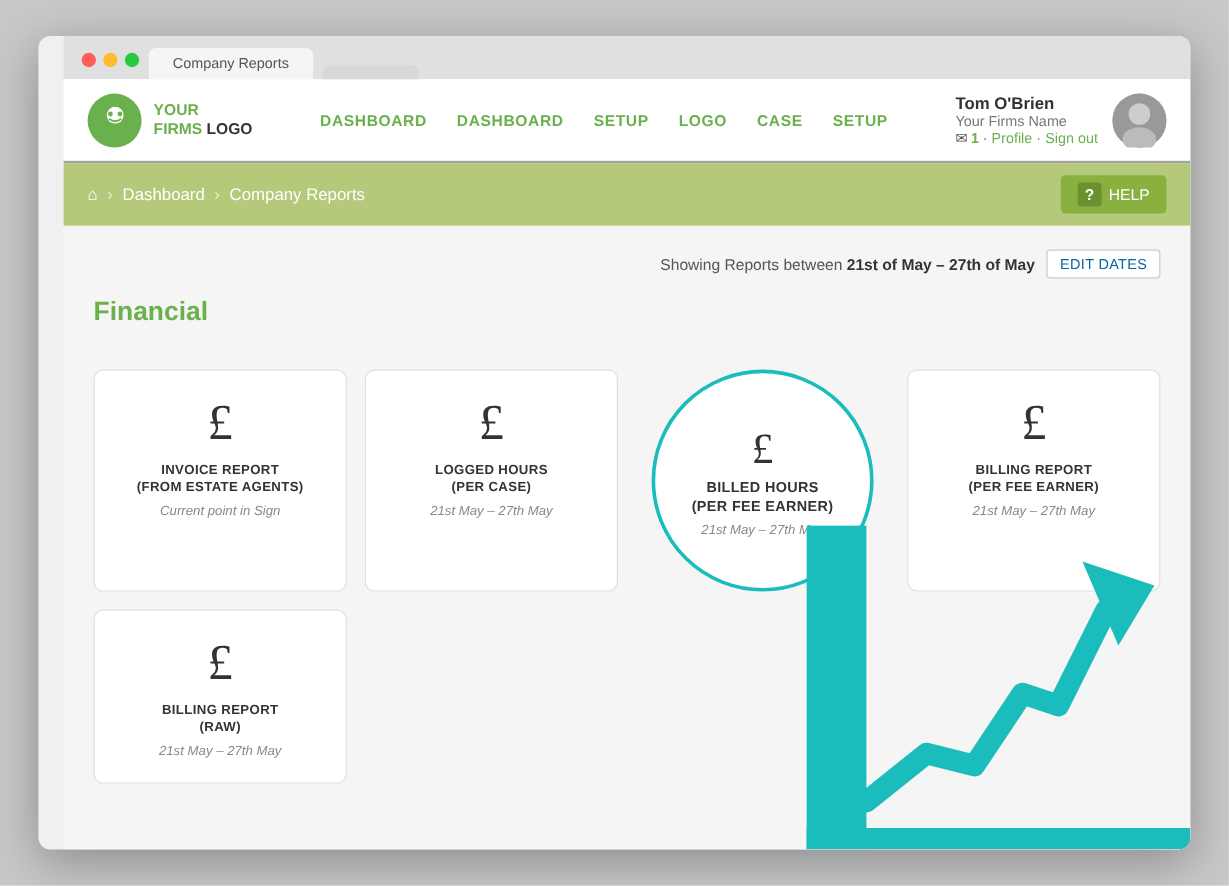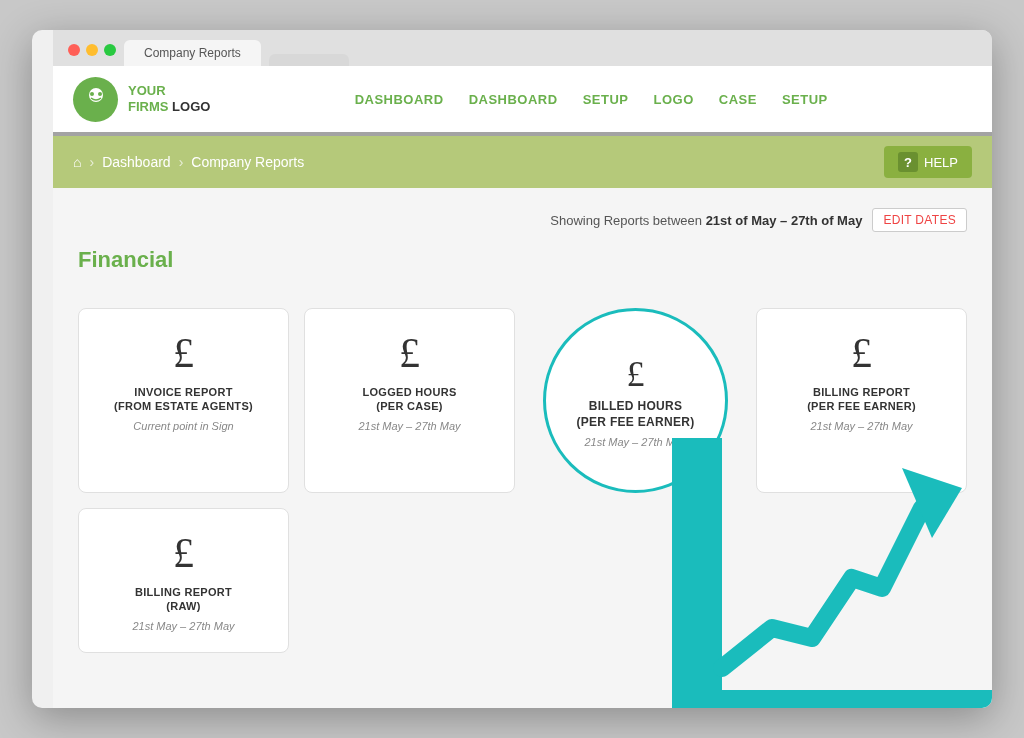--- a/index.html
+++ b/index.html
@@ -68,21 +68,21 @@
       background: #f5f5f5;
     }
 
     
     .top-nav {
       background: white;
       display: flex;
       align-items: center;
       padding: 0 20px;
       height: 70px;
-      border-bottom: 4px solid #a3a3a3;
+      border-bottom: 2px solid #a3a3a3;
     }
 
     .logo-area {
       display: flex;
       align-items: center;
       gap: 10px;
       flex: 0 0 auto;
     }
 
     .logo-circle {
@@ -239,21 +239,21 @@
       font-weight: bold;
       color: #333;
     }
 
     .edit-dates-btn {
       background: white;
       border: 1px solid #ccc;
       border-radius: 3px;
       padding: 4px 10px;
       font-size: 12px;
-      color: #ef4444;
+      color: #0369a1;
       cursor: pointer;
       text-transform: uppercase;
       letter-spacing: 0.3px;
     }
 
     .section-title {
       font-size: 22px;
       color: #6ab04c;
       font-weight: bold;
       margin-bottom: 35px;
@@ -405,20 +405,39 @@
 
       <nav class="main-nav">
         <a class="nav-item">DASHBOARD</a>
         <a class="nav-item">DASHBOARD</a>
         <a class="nav-item">SETUP</a>
         <a class="nav-item">LOGO</a>
         <a class="nav-item">CASE</a>
         <a class="nav-item">SETUP</a>
       </nav>
 
+      <div class="user-area">
+        <div class="user-info">
+          <div class="user-name">Tom O'Brien</div>
+          <div class="user-firm">Your Firms Name</div>
+          <div class="user-links">
+            <span class="mail-badge">✉ <span class="badge-num">1</span> · </span>
+            <a style="color:#6ab04c;text-decoration:none">Profile</a>
+            <span> · </span>
+            <a style="color:#6ab04c;text-decoration:none">Sign out</a>
+          </div>
+        </div>
+        <div class="avatar-placeholder">
+          <svg width="45" height="45" viewBox="0 0 45 45">
+            <circle cx="22.5" cy="22.5" r="22.5" fill="#999"></circle>
+            <circle cx="22.5" cy="17" r="9" fill="#ccc"></circle>
+            <ellipse cx="22.5" cy="38" rx="14" ry="10" fill="#bbb"></ellipse>
+          </svg>
+        </div>
+      </div>
     </div>
 
     <div class="breadcrumb-bar">
       <div class="breadcrumb">
         <span class="home-icon">⌂</span>
         <span class="breadcrumb-separator">›</span>
         <span>Dashboard</span>
         <span class="breadcrumb-separator">›</span>
         <span>Company Reports</span>
       </div>

